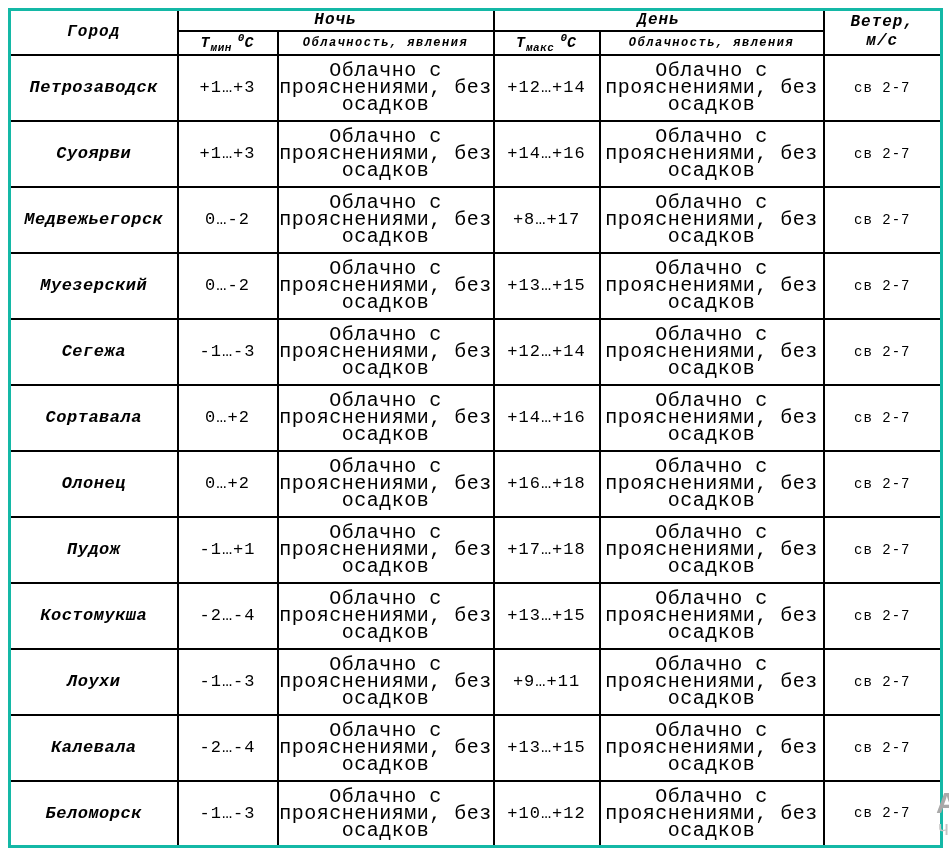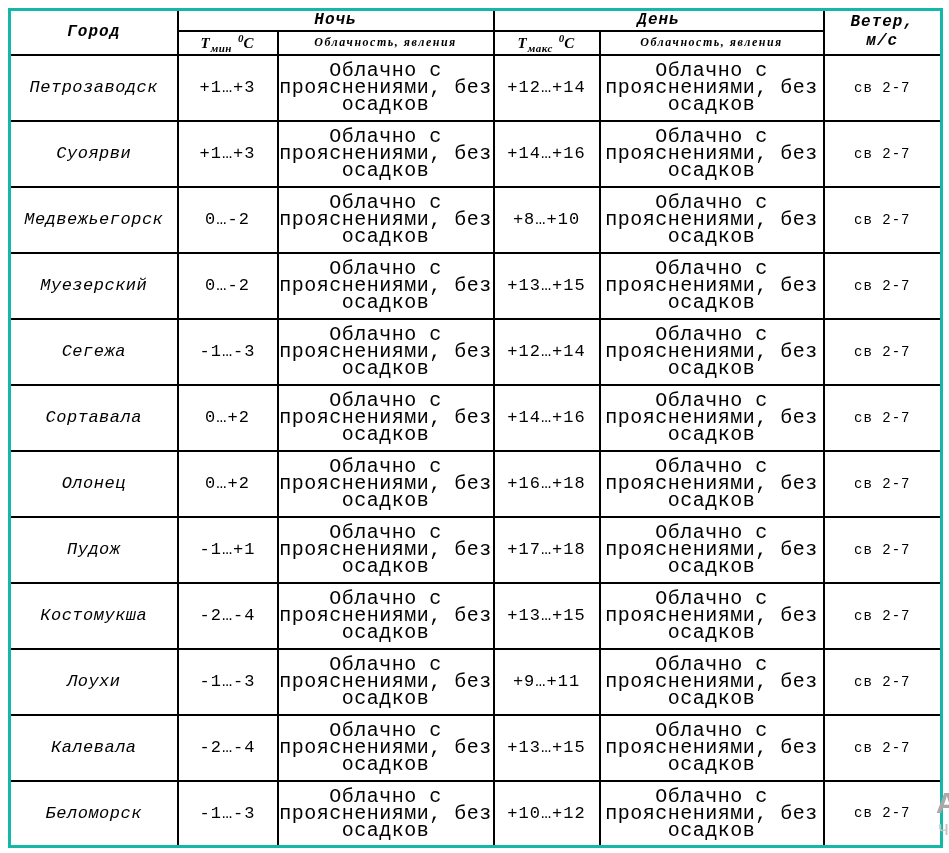--- a/index.html
+++ b/index.html
@@ -25,30 +25,30 @@
     text-align: center;
     vertical-align: middle;
     padding: 0;
     overflow: hidden;
   }
   thead th {
     font-weight: bold;
     font-style: italic;
   }
   tr.h1 { height: 21px; }
-  tr.h2 { height: 20px; font-family: Liberation Serif, serif; }
+  tr.h2 { height: 20px; }
   tbody tr { height: 66px; }
   .th-city, .th-group { font-size: 16px; letter-spacing: 1px; }
   .th-wind { font-size: 16px; letter-spacing: 1px; white-space: pre-line; line-height: 19px; margin-left: 24px; }
   .th-temp { font-size: 15px; letter-spacing: 1px; }
   .th-temp sub { font-size: 11px; letter-spacing: 0.5px; }
   .th-temp sup { font-size: 11px; margin-left: 6px; letter-spacing: 0; }
   .th-clouds { font-size: 12px; letter-spacing: 1.5px; }
   td.city {
-    font-weight: normal;
+    font-weight: bold;
     font-style: italic;
     font-size: 17px;
     letter-spacing: 0.5px;
   }
   td.temp { font-size: 17px; letter-spacing: 1px; }
   td.clouds {
     font-size: 20px;
     line-height: 17px;
     white-space: pre-line;
     letter-spacing: 0.5px;
@@ -113,21 +113,21 @@
 прояснениями, без
 осадков</td>
     <td class="wind">св 2-7</td>
   </tr>
       <tr>
     <td class="city">Медвежьегорск</td>
     <td class="temp">0…-2</td>
     <td class="clouds">Облачно с
 прояснениями, без
 осадков</td>
-    <td class="temp">+8…+10</td>
+    <td class="temp">+8…+17</td>
     <td class="clouds">Облачно с
 прояснениями, без
 осадков</td>
     <td class="wind">св 2-7</td>
   </tr>
       <tr>
     <td class="city">Муезерский</td>
     <td class="temp">0…-2</td>
     <td class="clouds">Облачно с
 прояснениями, без

